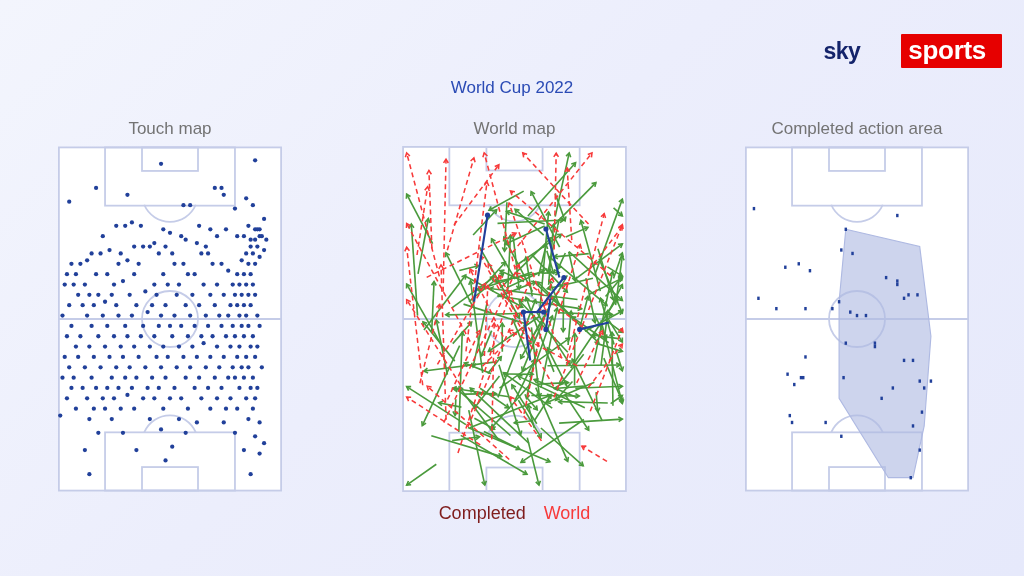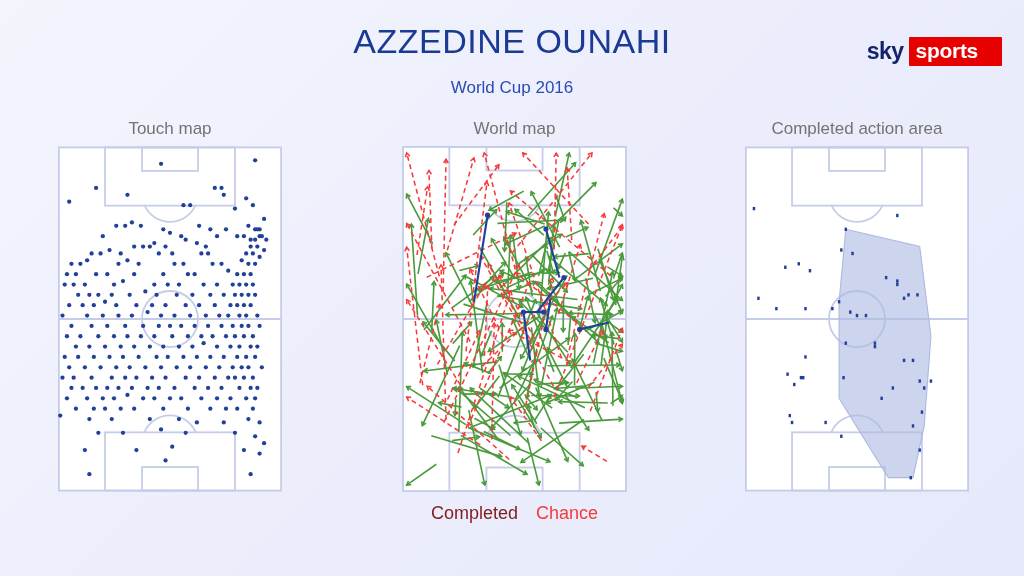--- a/index.html
+++ b/index.html
@@ -39,36 +39,37 @@
     font-weight: 400;
   }
 
   
   #logo {
     position: absolute;
     right: 22px; top: 38px;
     display: flex;
     align-items: center;
     height: 26px;
+    gap: 36px;
   }
   #logo-sky {
     font-size: 23px;
     font-weight: bold;
     color: #14246b;
     letter-spacing: -0.5px;
     line-height: 1;
     padding-right: 5px;
   }
   #logo-sports {
-    font-size: 21px;
+    font-size: 26px;
     font-weight: bold;
     color: #ffffff;
     background: #e60000;
     line-height: 1;
-    padding: 3px 24px 5px 7px;
+    padding: 3px 16px 5px 7px;
     letter-spacing: -0.3px;
     border-radius: 1px;
   }
 
   
   .panel { position: absolute; }
   .panel-title {
     position: absolute;
     top: 0; left: 0;
     width: 100%;
@@ -93,22 +94,21 @@
   }
   .lg-completed { color: #7f1d1d; }
   .lg-failed    { color: #f73a3a; }
   .lg-chance    { color: #21409a; }
   .lg-assist    { color: #ff2bd6; }
 </style>
 </head>
 <body>
 
 <div id="header">
-  <div id="title">AZZEDINE OUNAHI</div>
-  <div id="subtitle">World Cup 2016</div>
+  <div id="subtitle">World Cup 2022</div>
   <div id="logo">
     <span id="logo-sky">sky</span>
     <span id="logo-sports">sports</span>
   </div>
 </div>
 
 <div class="panel" style="left:58px; top:119px; width:224px;">
   <div class="panel-title">Touch map</div>
   <div class="pitch-wrap">
     <svg width="224" height="346" viewBox="0 0 100 154">
@@ -883,21 +883,21 @@
           <line x1="64" y1="81.62" x2="66" y2="67.76" stroke="#21409a" stroke-width="0.95"></line>
           <circle cx="64" cy="81.62" r="1.15" fill="#21409a"></circle>
           <line x1="79" y1="81.62" x2="92" y2="78.54" stroke="#21409a" stroke-width="0.95"></line>
           <circle cx="79" cy="81.62" r="1.15" fill="#21409a"></circle>
         </g>
     </svg>
   </div>
   <div class="legend" style="top:381px;">
     <div class="legend-row">
       <span class="legend-item lg-completed">Completed</span>
-      <span class="legend-item lg-failed">Chance</span>
+      <span class="legend-item lg-failed">World</span>
     </div>
   </div>
 </div>
 
 <div class="panel" style="left:745px; top:119px; width:224px;">
   <div class="panel-title">Completed action area</div>
   <div class="pitch-wrap">
     <svg width="224" height="346" viewBox="0 0 100 154">
       <g>
         <rect x="0.4" y="0.4" width="99.2" height="153.2" fill="#ffffff" stroke="#c5cce8" stroke-width="0.8"></rect>

